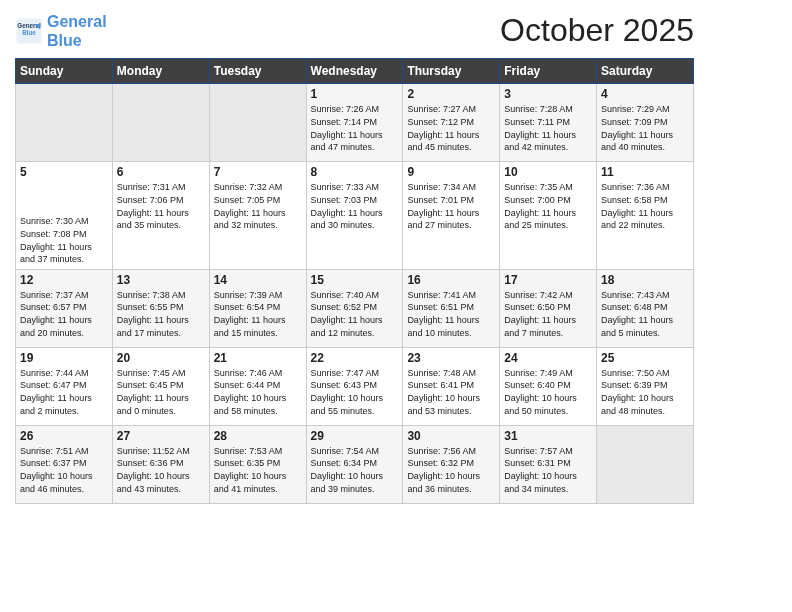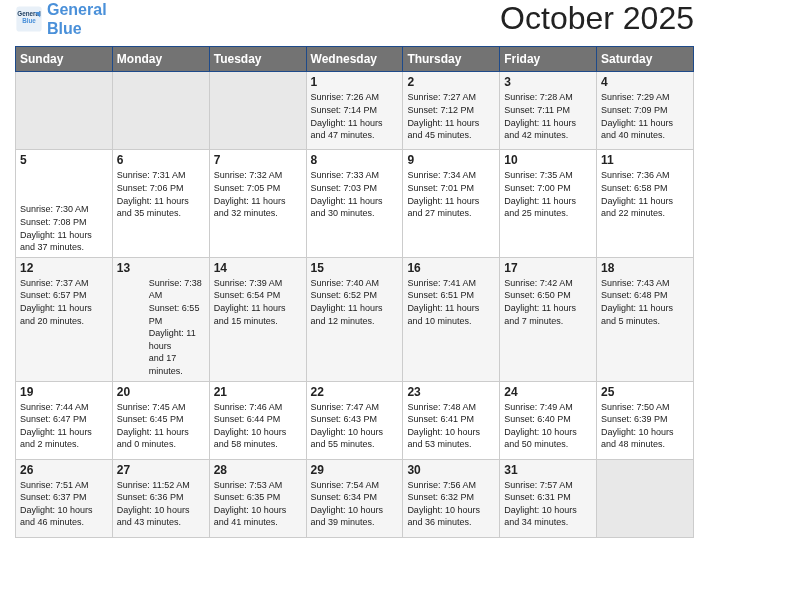--- a/index.html
+++ b/index.html
@@ -5,21 +5,21 @@
     * { box-sizing: border-box; margin: 0; padding: 0; }
     body {
       font-family: Arial, sans-serif;
       background: #fff;
       width: 792px;
       height: 612px;
       overflow: hidden;
     }
     .container {
       width: 709px;
-      padding: 0 15px 5px 15px;
+      padding: 12px 15px 5px 15px;
     }
     .header {
       display: flex;
       justify-content: space-between;
       align-items: flex-start;
       margin-bottom: 8px;
     }
     .logo {
       display: flex;
       align-items: center;
@@ -49,21 +49,21 @@
     .location {
       font-size: 14px;
       color: #444;
     }
     table {
       width: 100%;
       border-collapse: collapse;
       table-layout: fixed;
     }
     thead tr th {
-      background: #737373;
+      background: #404040;
       color: #fff;
       font-size: 12px;
       font-weight: bold;
       padding: 5px 4px;
       text-align: left;
       border: 1px solid #1e4a8a;
     }
     tbody tr td {
       border: 1px solid #ccc;
       vertical-align: top;
@@ -215,21 +215,21 @@
         <tr>
           <td>
             <span class="day-number">12</span>
             <div class="day-info" style="white-space: pre-line;">Sunrise: 7:37 AM
 Sunset: 6:57 PM
 Daylight: 11 hours
 and 20 minutes.</div>
           </td>
           <td>
             <span class="day-number">13</span>
-            <div class="day-info" style="white-space: pre-line; margin-left: 32px;">Sunrise: 7:38 AM
+            <div class="day-info" style="white-space: pre-line;">Sunrise: 7:38 AM
 Sunset: 6:55 PM
 Daylight: 11 hours
 and 17 minutes.</div>
           </td>
           <td>
             <span class="day-number">14</span>
             <div class="day-info" style="white-space: pre-line;">Sunrise: 7:39 AM
 Sunset: 6:54 PM
 Daylight: 11 hours
 and 15 minutes.</div>

